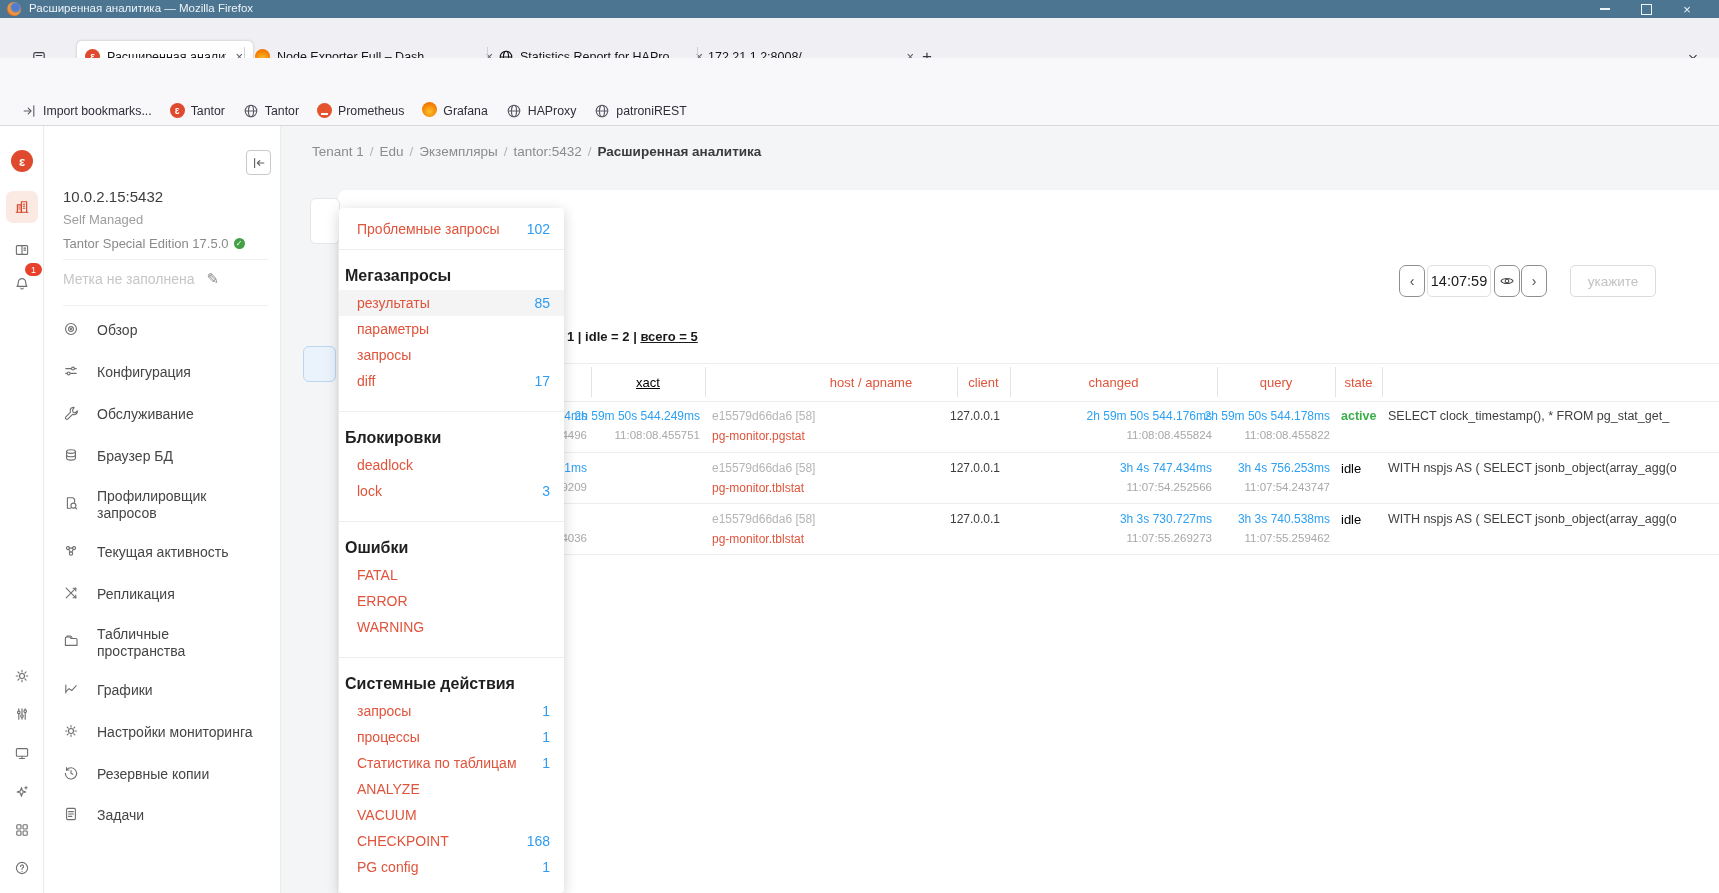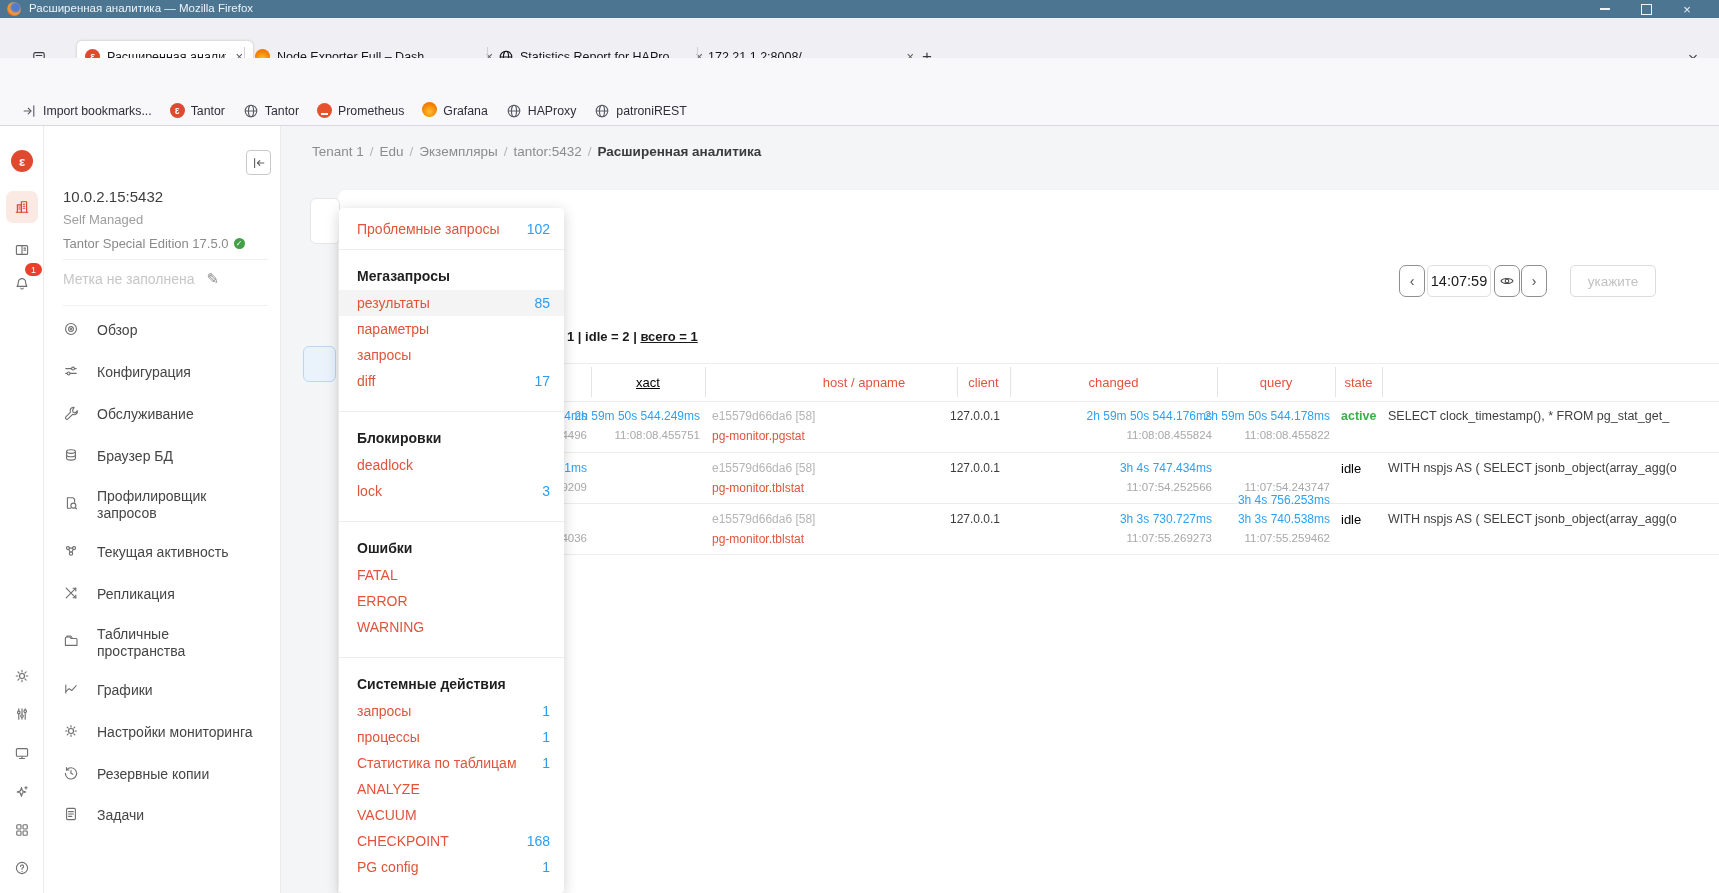--- a/index.html
+++ b/index.html
@@ -91,21 +91,21 @@
   
   #dropdown{left:339px;top:208px;width:225px;height:685px;background:#fff;border-radius:4px;
             box-shadow:0 3px 14px rgba(0,0,0,.18);z-index:50;}
   #dd-top{height:42px;border-bottom:1px solid #ededed;display:flex;align-items:center;padding:0 14px 0 18px;box-sizing:border-box;}
   .dd-it{height:26px;display:flex;align-items:center;padding:0 14px 0 18px;box-sizing:border-box;}
   .dd-it.hl{background:#f4f4f4;}
   .dd-lbl{flex:1;color:#e0543c;font-size:14px;white-space:nowrap;}
   .dd-cnt{color:#2d9cf2;font-size:14px;}
   .dd-sec{padding-top:12px;}
   .dd-sec.bordered{border-top:1px solid #ededed;margin-top:17px;}
-  .dd-title{height:28px;display:flex;align-items:center;padding-left:18px;font-size:14px;font-weight:bold;color:#1f1f1f;}
+  .dd-title{height:28px;display:flex;align-items:center;padding-left:6px;font-size:16px;font-weight:bold;color:#1f1f1f;}
 </style>
 </head>
 <body>
 
 <div id="ui">
 
   <div id="titlebar" class="abs flex">
     <div id="ff-logo" class="abs"></div>
     <span id="win-title" class="abs">Расширенная аналитика — Mozilla Firefox</span>
     <div class="winctl abs" style="left:1598px;">
@@ -356,26 +356,26 @@
   <div class="tbtn abs" style="left:1494px;width:26px;">
       <svg width="16" height="16" viewBox="0 0 20 20" fill="none" stroke="currentColor" stroke-width="1.4" stroke-linecap="round" stroke-linejoin="round">
         <path d="M2.5 10C4.8 5.8 15.2 5.8 17.5 10 15.2 14.2 4.8 14.2 2.5 10Z"></path>
         <circle cx="10" cy="10" r="2.2"></circle>
       </svg>
     </div>
   <div class="tbtn abs" style="left:1521px;width:26px;">›</div>
   <div id="specify-btn" class="abs">укажите</div>
 
   <div id="summary" class="abs">
-    <span>1 | idle = 2 | </span><u>всего = 1</u>
+    <span>1 | idle = 2 | </span><u>всего = 5</u>
   </div>
 
   <div id="table">
       <div class="th dark abs" style="left: 591px; width: 114px;">xact</div>
-      <div class="th abs" style="left: 738px; width: 252px;">host / apname</div>
+      <div class="th abs" style="left: 705px; width: 252px; padding-left: 40px;">host / apname</div>
       <div class="th abs" style="left: 957px; width: 53px;">client</div>
       <div class="th abs" style="left: 1010px; width: 207px;">changed</div>
       <div class="th abs" style="left: 1217px; width: 118px;">query</div>
       <div class="th abs" style="left: 1335px; width: 47px;">state</div>
       <div class="vline abs" style="left: 591px;"></div>
       <div class="vline abs" style="left: 705px;"></div>
       <div class="vline abs" style="left: 957px;"></div>
       <div class="vline abs" style="left: 1010px;"></div>
       <div class="vline abs" style="left: 1217px;"></div>
       <div class="vline abs" style="left: 1335px;"></div>
@@ -398,21 +398,21 @@
       <div class="cell l2 abs" style="top: 429px; right: 389px;">11:08:08.455822</div>
       <div class="cell state-active abs" style="top: 409px; left: 1341px;">active</div>
       <div class="cell qtext abs" style="top: 409px; left: 1388px; width: 328px; overflow: hidden;">SELECT clock_timestamp(), * FROM pg_stat_get_</div>
       <div class="cell l1 abs" style="top: 461px; right: 1132px;">91ms</div>
       <div class="cell l2 abs" style="top: 481px; right: 1132px;">9209</div>
       <div class="cell hostl1 abs" style="top: 461px; left: 712px;">e15579d66da6 [58]</div>
       <div class="cell hostl2 abs" style="top: 481px; left: 712px;">pg-monitor.tblstat</div>
       <div class="cell clientv abs" style="top: 461px; right: 719px;">127.0.0.1</div>
       <div class="cell l1 abs" style="top: 461px; right: 507px;">3h 4s 747.434ms</div>
       <div class="cell l2 abs" style="top: 481px; right: 507px;">11:07:54.252566</div>
-      <div class="cell l1 abs" style="top: 461px; right: 389px; margin-top: 32px;">3h 4s 756.253ms</div>
+      <div class="cell l1 abs" style="top: 461px; right: 389px;">3h 4s 756.253ms</div>
       <div class="cell l2 abs" style="top: 481px; right: 389px;">11:07:54.243747</div>
       <div class="cell state-idle abs" style="top: 461px; left: 1341px;">idle</div>
       <div class="cell qtext abs" style="top: 461px; left: 1388px; width: 328px; overflow: hidden;">WITH nspjs AS ( SELECT jsonb_object(array_agg(o</div>
       <div class="cell l2 abs" style="top: 532px; right: 1132px;">4036</div>
       <div class="cell hostl1 abs" style="top: 512px; left: 712px;">e15579d66da6 [58]</div>
       <div class="cell hostl2 abs" style="top: 532px; left: 712px;">pg-monitor.tblstat</div>
       <div class="cell clientv abs" style="top: 512px; right: 719px;">127.0.0.1</div>
       <div class="cell l1 abs" style="top: 512px; right: 507px;">3h 3s 730.727ms</div>
       <div class="cell l2 abs" style="top: 532px; right: 507px;">11:07:55.269273</div>
       <div class="cell l1 abs" style="top: 512px; right: 389px;">3h 3s 740.538ms</div>

